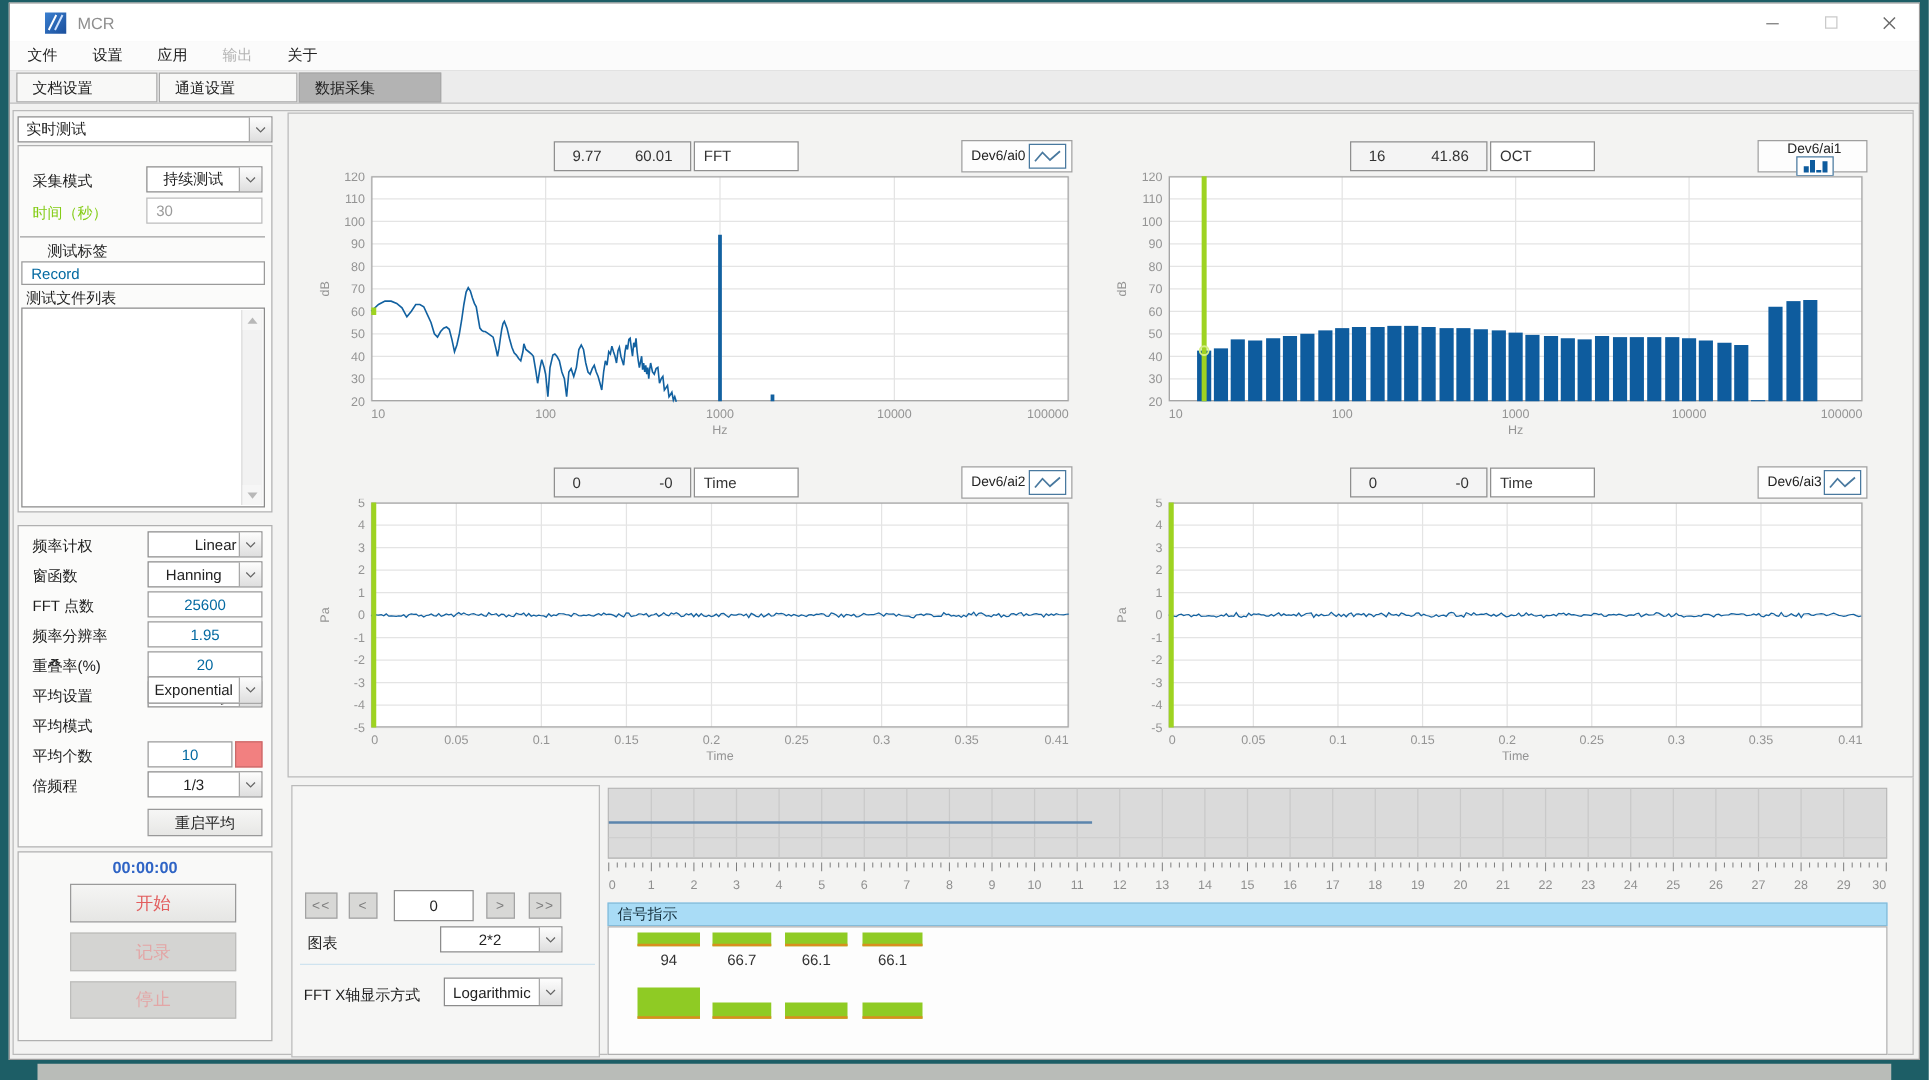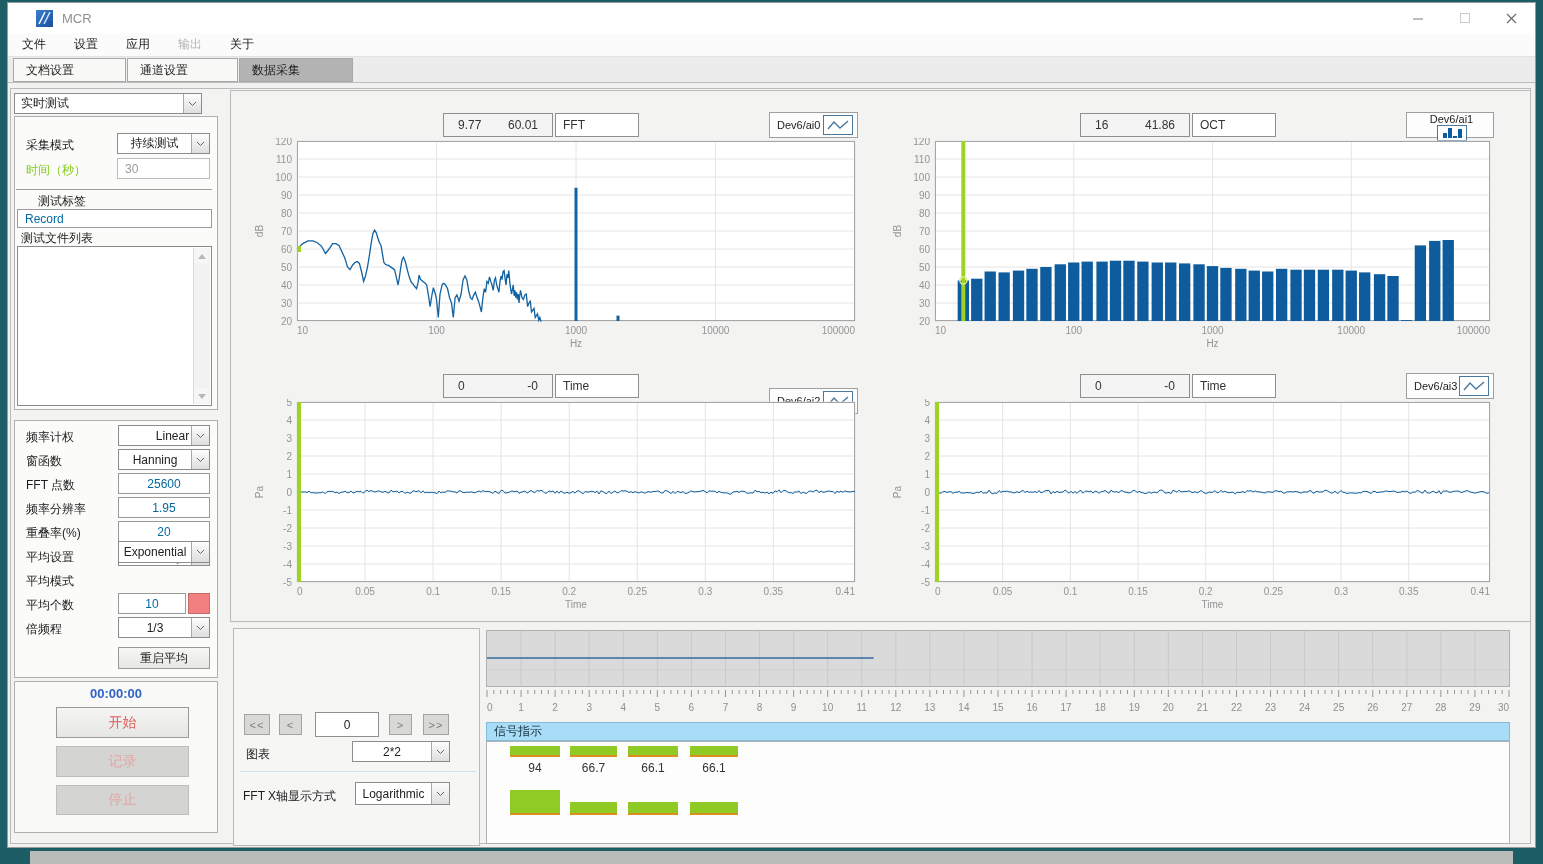--- a/index.html
+++ b/index.html
@@ -98,21 +98,21 @@
   </div>
 
   <div class="abs tabbar">
     <div class="tab" style="left:5px;width:113px;">文档设置</div>
     <div class="tab" style="left:119px;width:111px;">通道设置</div>
     <div class="tab active" style="left:231px;width:114px;">数据采集</div>
   </div>
 
   <div class="abs frame" style="left:10px;top:88px;width:1521px;height:756px;"></div>
 
-  <div class="abs sel" style="left:14px;top:93px;width:188px;height:21px;">
+  <div class="abs sel" style="left:14px;top:93px;width:204px;height:21px;">
     <span class="sel-txt left">实时测试</span>
     <span class="dd">
         <svg width="9" height="6">
           <path d="M1 1 L4.5 4.5 L8 1" stroke="#666" fill="none"></path>
         </svg>
       </span>
   </div>
 
   <div class="abs gbox" style="left:14px;top:116px;width:204px;height:294px;"></div>
   <span class="abs lbl" style="left:26px;top:137px;">采集模式</span>
@@ -251,21 +251,21 @@
           <rect x="18" y="3" width="4" height="9" fill="#0e5c9e"></rect>
         </svg>
       </span>
   </div>
 
   <div class="abs valbox" style="left:443px;top:374px;width:110px;height:24px;">
     <span>0</span>
     <span>-0</span>
   </div>
   <div class="abs typebox" style="left:555px;top:374px;width:84px;height:24px;">Time</div>
-  <div class="abs chanbox" style="left:769px;top:373px;width:89px;height:26px;margin-top:15px;">
+  <div class="abs chanbox" style="left:769px;top:373px;width:89px;height:26px;">
     <span>Dev6/ai2</span>
     <span class="chanicon">
         <svg width="24" height="14">
           <path d="M2 11 L8 4 L14 10 L22 3" stroke="#49799f" stroke-width="1.4" fill="none"></path>
         </svg>
       </span>
   </div>
 
   <div class="abs valbox" style="left:1080px;top:374px;width:110px;height:24px;">
     <span>0</span>

